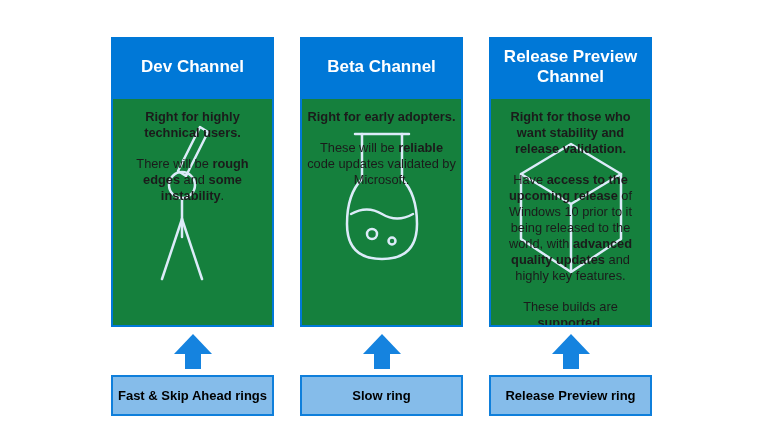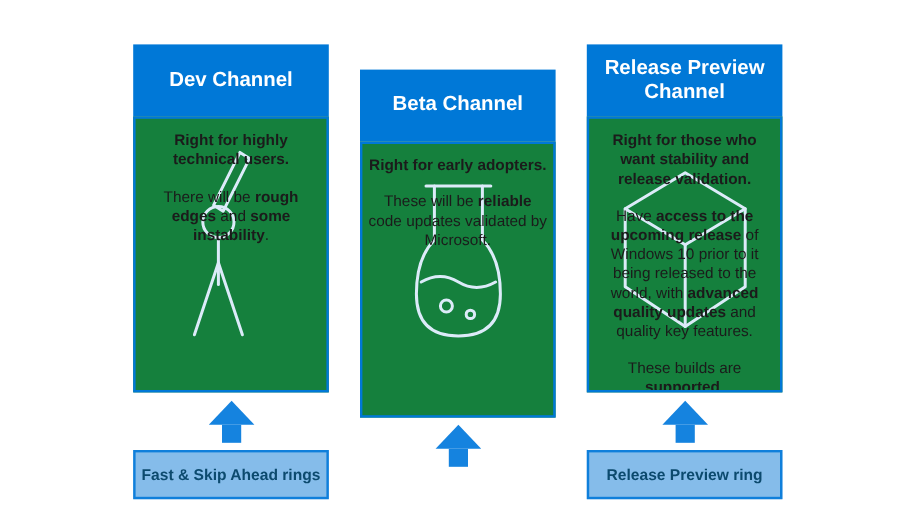--- a/index.html
+++ b/index.html
@@ -37,21 +37,21 @@
   .arrow-zone { height:48px; display:flex; align-items:center; justify-content:center; }
   .arrow-head {
     width:0; height:0; margin:0 auto;
     border-left:19px solid transparent; border-right:19px solid transparent;
     border-bottom:20px solid var(--arrow_blue);
   }
   .arrow-stem { width:16px; height:15px; background:var(--arrow_blue); margin:0 auto; }
   .ring-box {
     height:41px; background:var(--ring_fill); border:2px solid var(--ring_border);
     box-sizing:border-box; display:flex; align-items:center; justify-content:center;
-    color:#0c4a6e; font-weight:bold; font-size:13px; text-align:center; padding:0 4px;
+    color:#000000; font-weight:bold; font-size:13px; text-align:center; padding:0 4px;
   }
 </style>
 </head>
 <body>
 
 <div class="canvas">
 
   <div class="column">
     <div class="card-header">
       <span>Dev Channel</span>
@@ -96,36 +96,39 @@
           <p><b>Right for early adopters.</b></p>
           <p><span>These will be </span><b>reliable</b><span> code updates validated by Microsoft.</span></p>
         </div>
     </div>
     <div class="arrow-zone">
       <div>
         <div class="arrow-head"></div>
         <div class="arrow-stem"></div>
       </div>
     </div>
+    <div class="ring-box">
+      <span>Slow ring</span>
+    </div>
   </div>
 
   <div class="column">
     <div class="card-header">
       <span>Release Preview Channel</span>
     </div>
     <div class="card-body">
       <svg class="watermark" width="120" height="150" viewBox="0 0 120 150" style="top:35px;">
         <polygon points="60,10 110,40 110,105 60,138 10,105 10,40"></polygon>
         <line x1="10" y1="40" x2="60" y2="70"></line>
         <line x1="110" y1="40" x2="60" y2="70"></line>
         <line x1="60" y1="70" x2="60" y2="138"></line>
       </svg>
       <div class="paragraphs">
           <p><b>Right for those who want stability and release validation.</b></p>
-          <p><span>Have </span><b>access to the upcoming release</b><span> of Windows 10 prior to it being released to the world, with </span><b>advanced quality updates</b><span> and quality key features.</span></p>
+          <p><span>Have </span><b>access to the upcoming release</b><span> of Windows 10 prior to it being released to the world, with </span><b>advanced quality updates</b><span> and highly key features.</span></p>
           <p><span>These builds are </span><b>supported</b><span>.</span></p>
         </div>
     </div>
     <div class="arrow-zone">
       <div>
         <div class="arrow-head"></div>
         <div class="arrow-stem"></div>
       </div>
     </div>
     <div class="ring-box">

